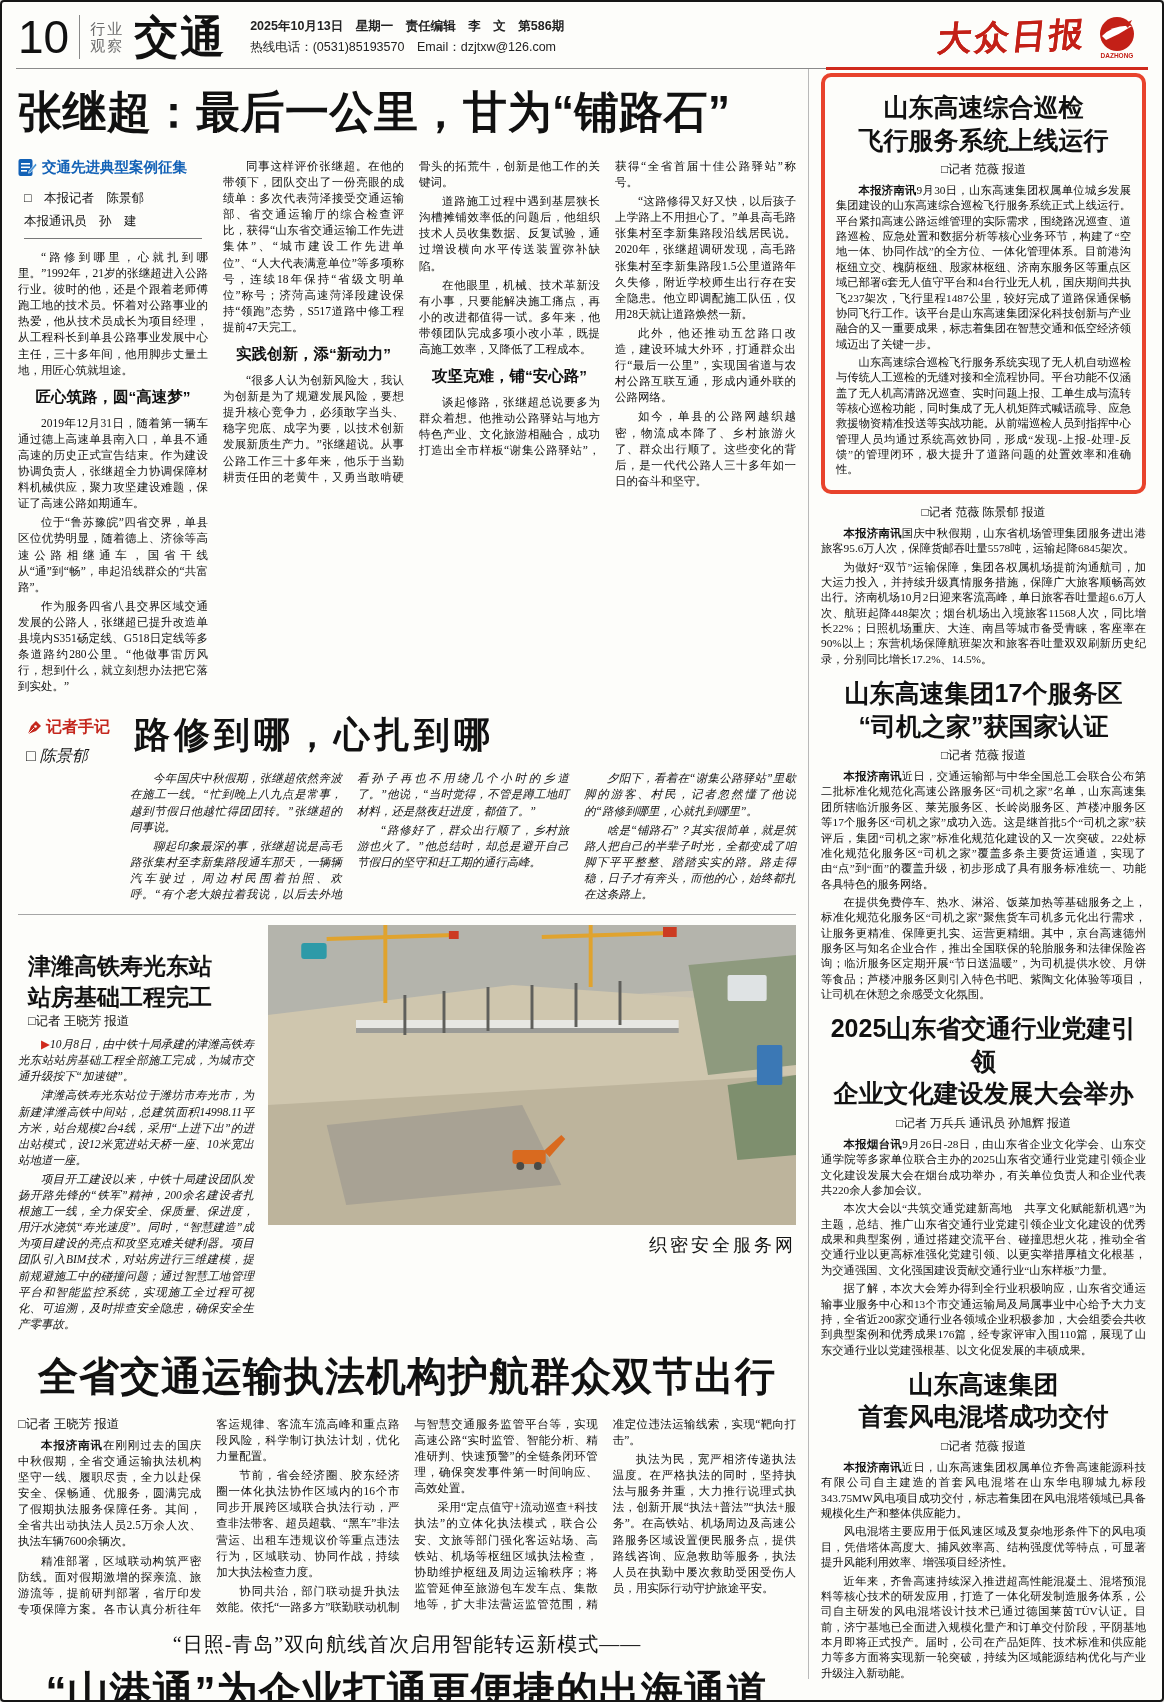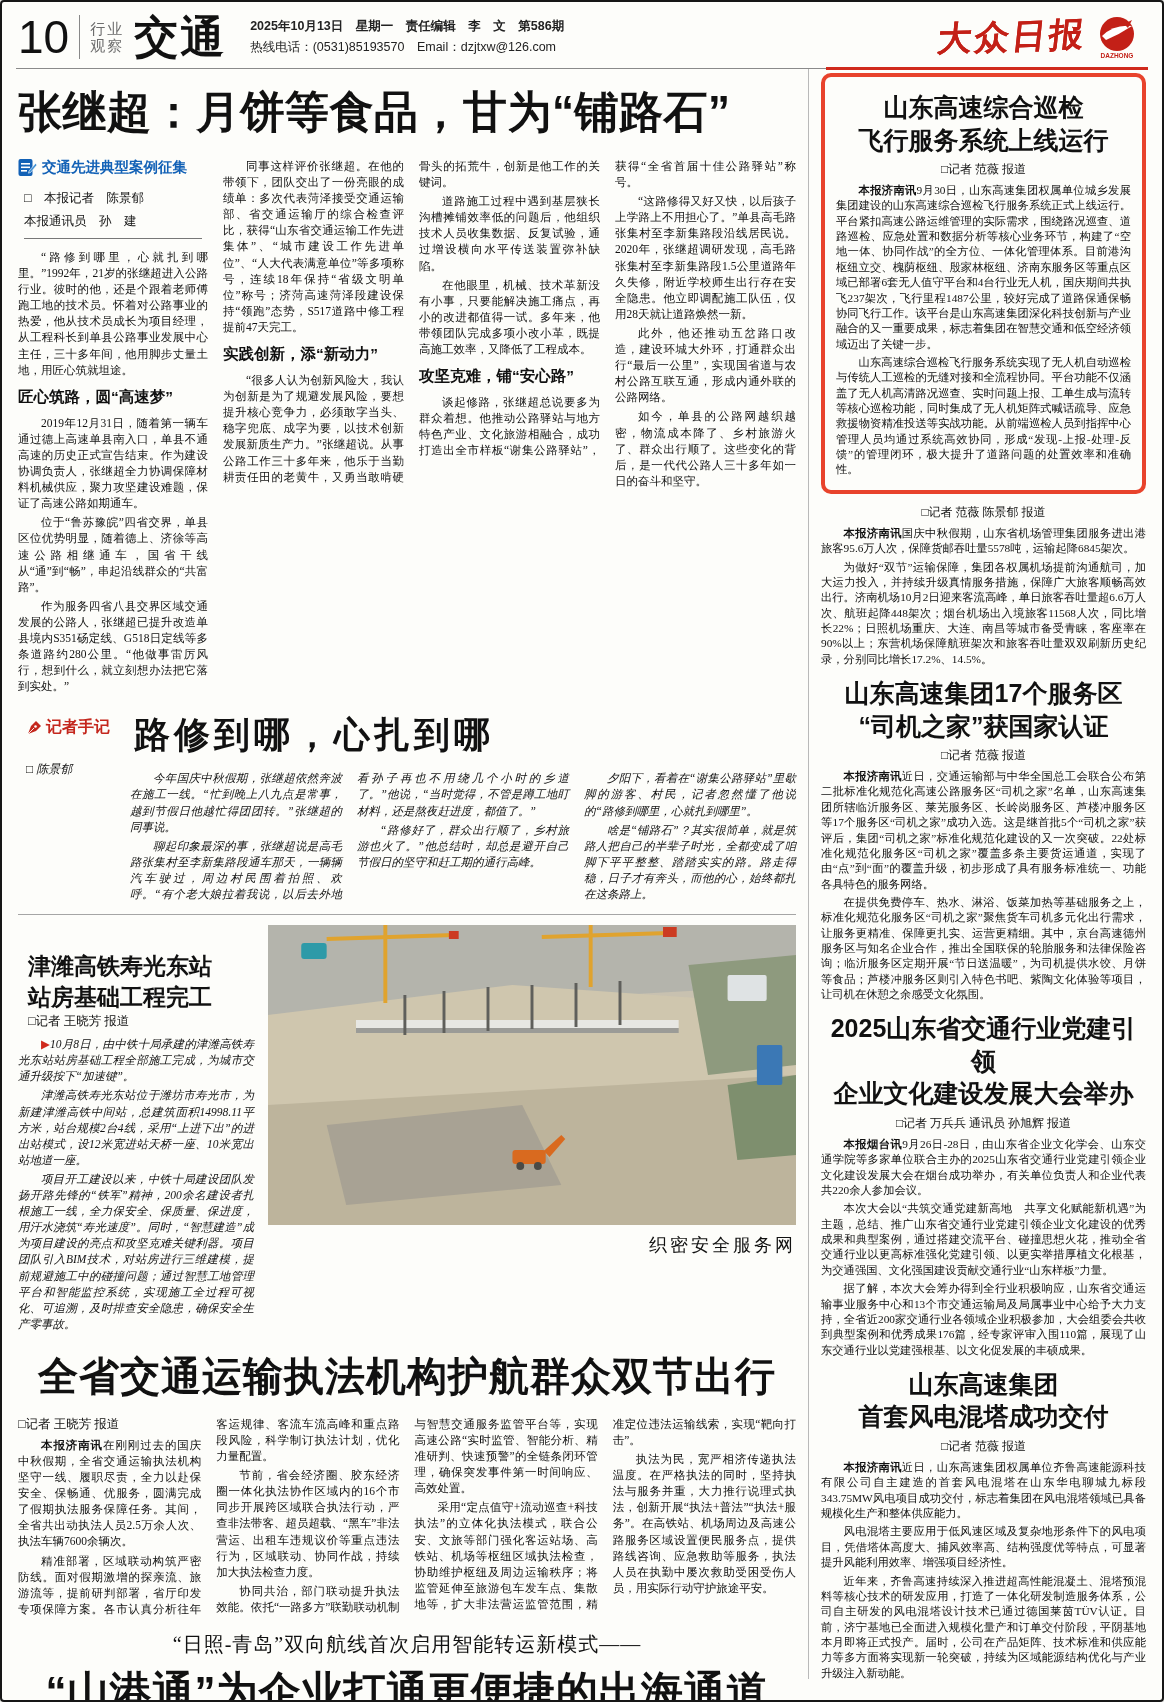--- a/index.html
+++ b/index.html
@@ -33,29 +33,29 @@
   
   h1.mainhead { font-family:"Liberation Sans","DejaVu Sans",sans-serif; font-size:44px; font-weight:900;
     letter-spacing:0.5px; white-space:nowrap; margin:14px 0 16px 0; }
   .main-cols { display:flex; gap:15px; }
   .mcol1 { width:190px; flex:none; }
   .badge-blue { display:flex; align-items:center; gap:5px; color:#1261b6; font-family:"Liberation Sans",sans-serif;
     font-weight:bold; font-size:14.5px; margin-bottom:10px; white-space:nowrap; }
   .byline-box { text-align:left; font-size:12.5px; line-height:1.8; border-bottom:1px solid #777;
     padding-bottom:6px; margin:0 6px 10px 6px; }
   p.b { font-size:11.5px; line-height:1.4; text-align:justify; text-indent:2em; margin-bottom:3px; }
-  h3.sub { font-family:"Liberation Sans",sans-serif; font-size:15.5px; font-weight:bold; margin:9px 0 7px; }
+  h3.sub { font-family:"Liberation Sans",sans-serif; font-size:15.5px; font-weight:bold; text-align:center; margin:9px 0 7px; }
   .mflow { flex:1; column-count:3; column-gap:15px; }
   .mflow h3.sub { break-after:avoid; }
   
   .note-sec { display:flex; margin-top:14px; padding-left:8px; }
   .note-label { width:104px; flex:none; padding-top:6px; }
   .note-tag { display:flex; align-items:center; gap:4px; color:#c4271d; font-family:"Liberation Sans",sans-serif;
     font-weight:bold; font-size:16px; }
-  .note-by { font-size:12px; font-style:italic; margin-top:23px; }
+  .note-by { font-size:16px; font-style:italic; margin-top:8px; }
   .note-main { flex:1; }
   h2.note-title { font-size:36px; font-weight:900; letter-spacing:4px; margin:0 0 10px 4px; }
   .note-cols { column-count:3; column-gap:15px; }
   .kai p.b { font-style:italic; font-size:11.5px; }
   .hrule { border:none; border-top:1px solid #a5a5a5; margin:12px 0 10px; }
   
   .mid-sec { display:flex; gap:14px; }
   .jinwei { width:236px; flex:none; padding-top:26px; }
   h2.jw-title { font-family:"Liberation Sans",sans-serif; font-size:23px; font-weight:900; line-height:1.35;
     margin-bottom:0; padding-left:10px; }
@@ -113,21 +113,21 @@
         </svg>
       </span>
     </div>
     <div class="red-underline"></div>
   </header>
 
   <div class="content">
 
     <div class="left">
 
-      <h1 class="mainhead">张继超：月饼等食品，甘为“铺路石”</h1>
+      <h1 class="mainhead">张继超：最后一公里，甘为“铺路石”</h1>
 
       <div class="main-cols">
         <div class="mcol1">
           <div class="badge-blue">
             <span>
               <svg width="19" height="19" viewBox="0 0 19 19">
                 <rect x="0.5" y="1" width="14" height="17" rx="2" fill="#1261b6"></rect>
                 <rect x="3" y="5" width="9" height="1.6" fill="#fff"></rect>
                 <rect x="3" y="8.5" width="9" height="1.6" fill="#fff"></rect>
                 <rect x="3" y="12" width="6" height="1.6" fill="#fff"></rect>

